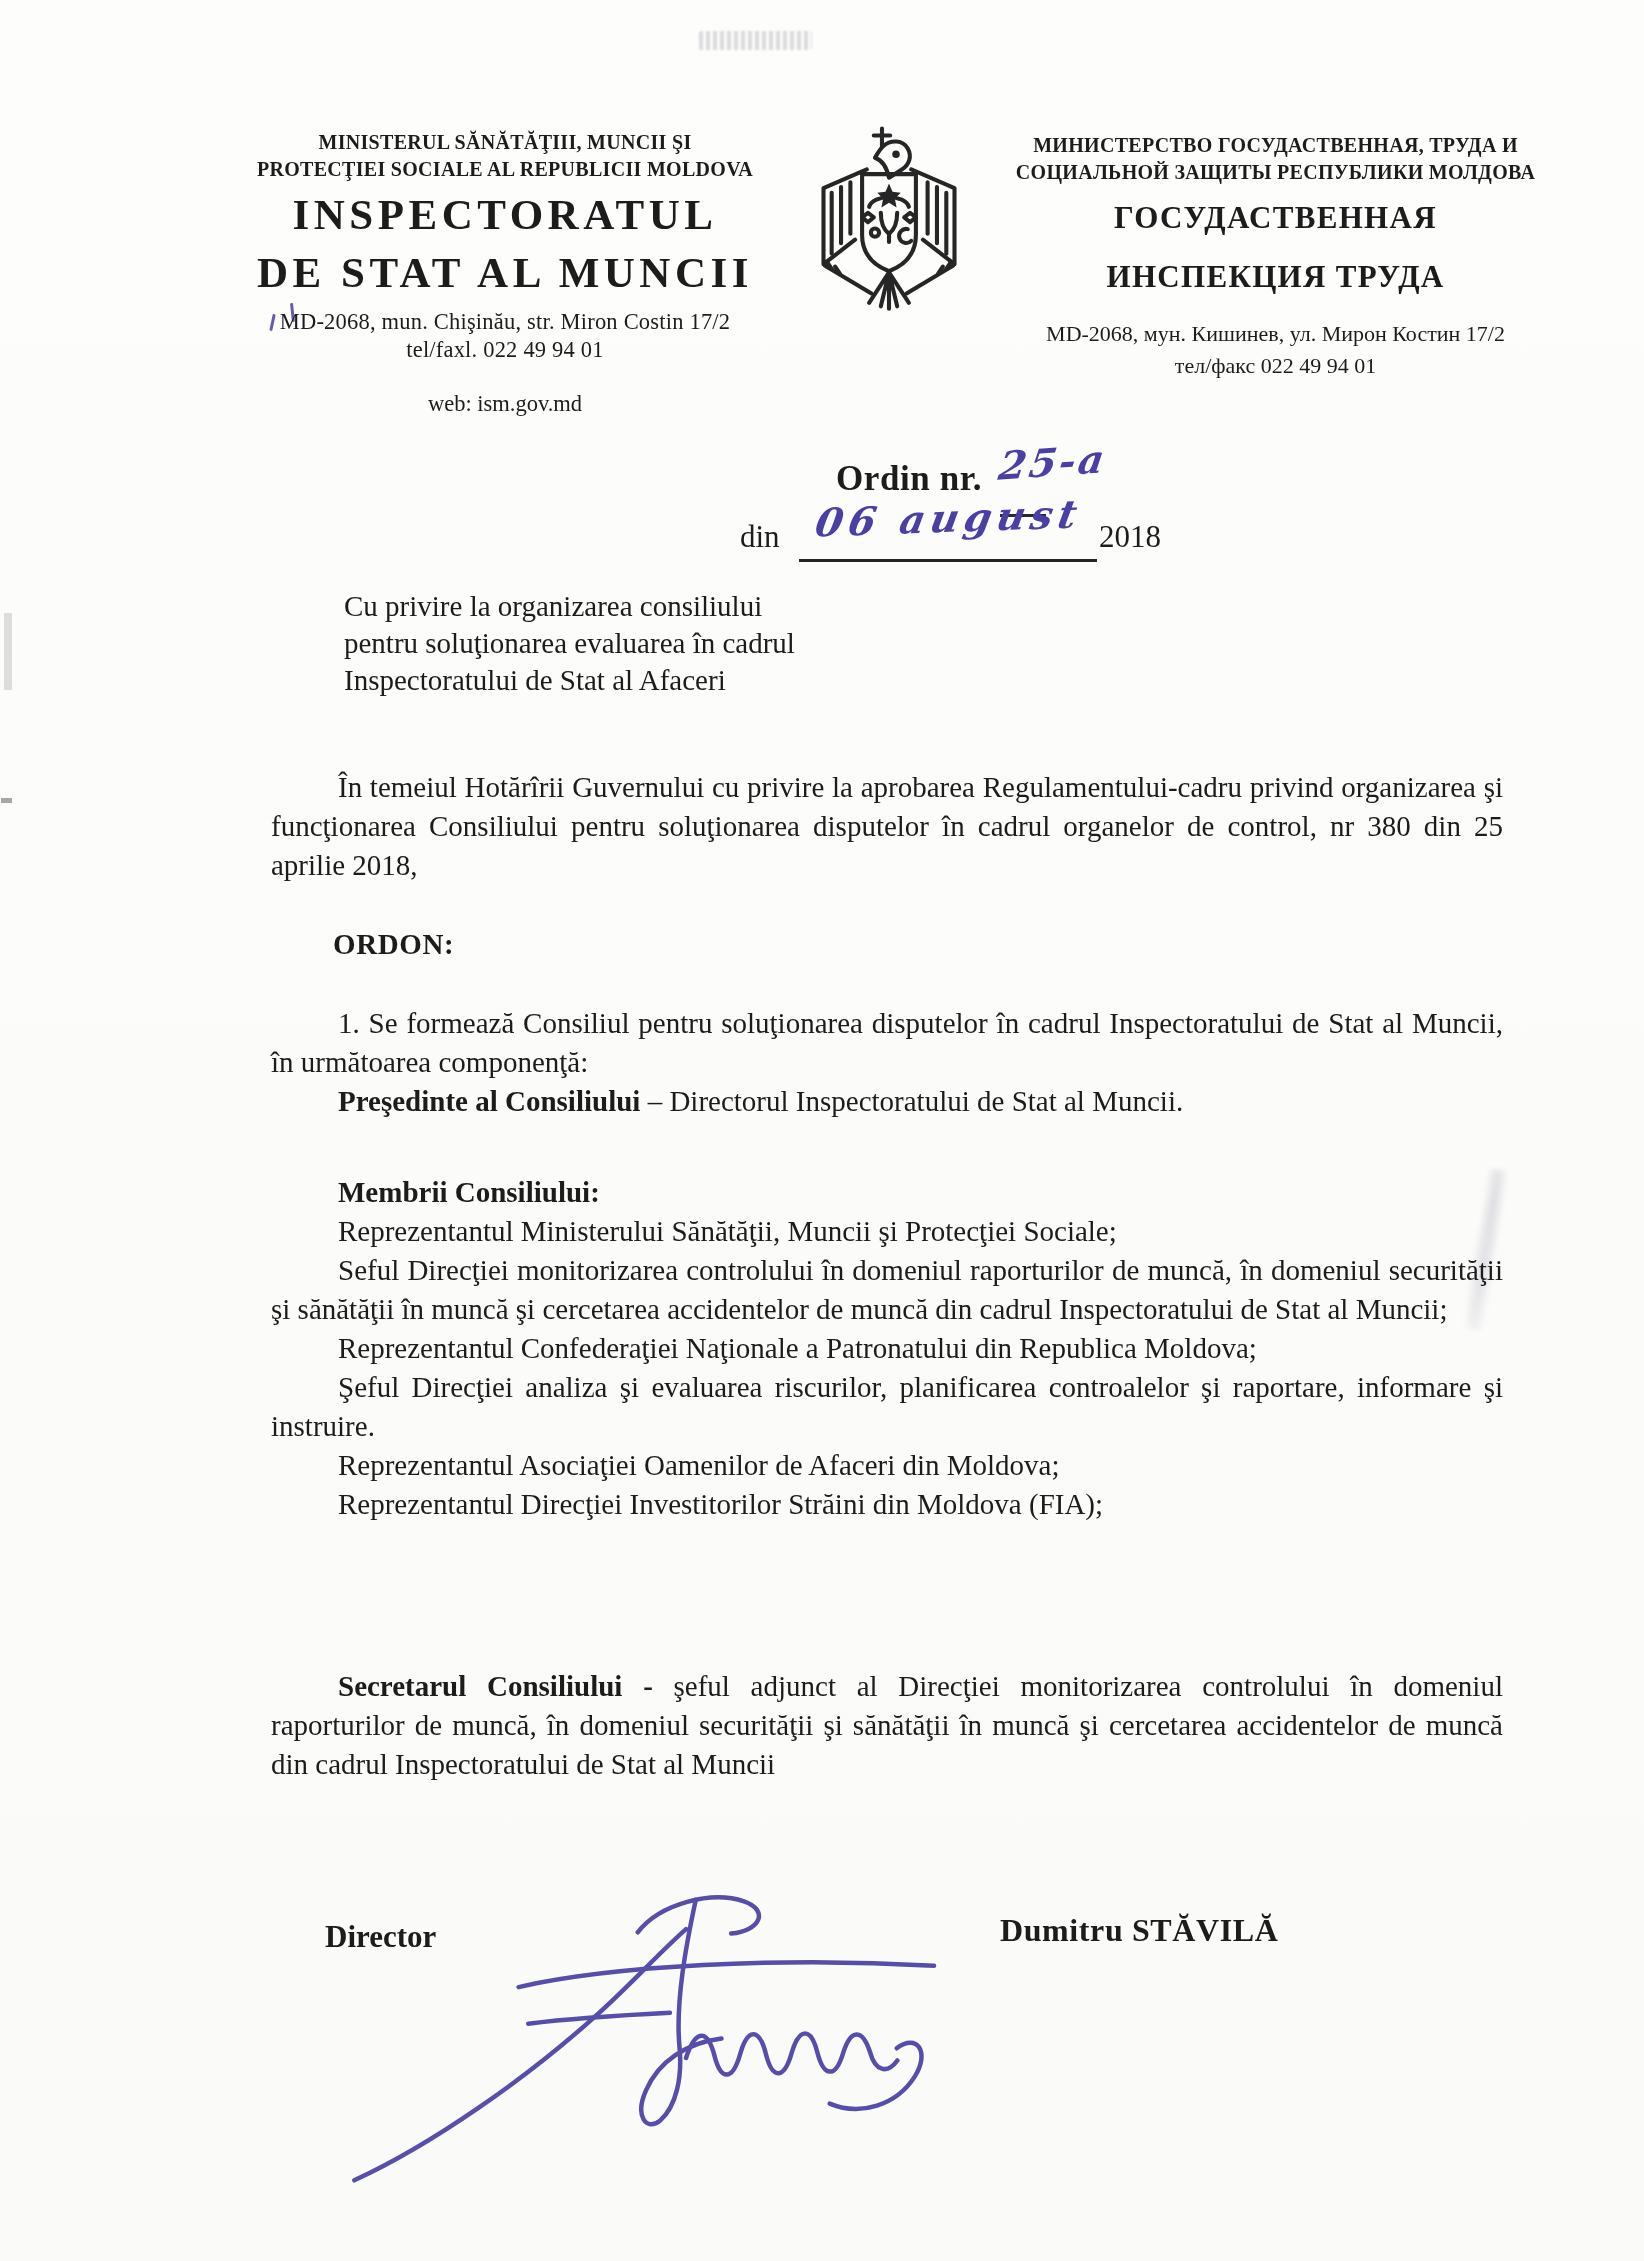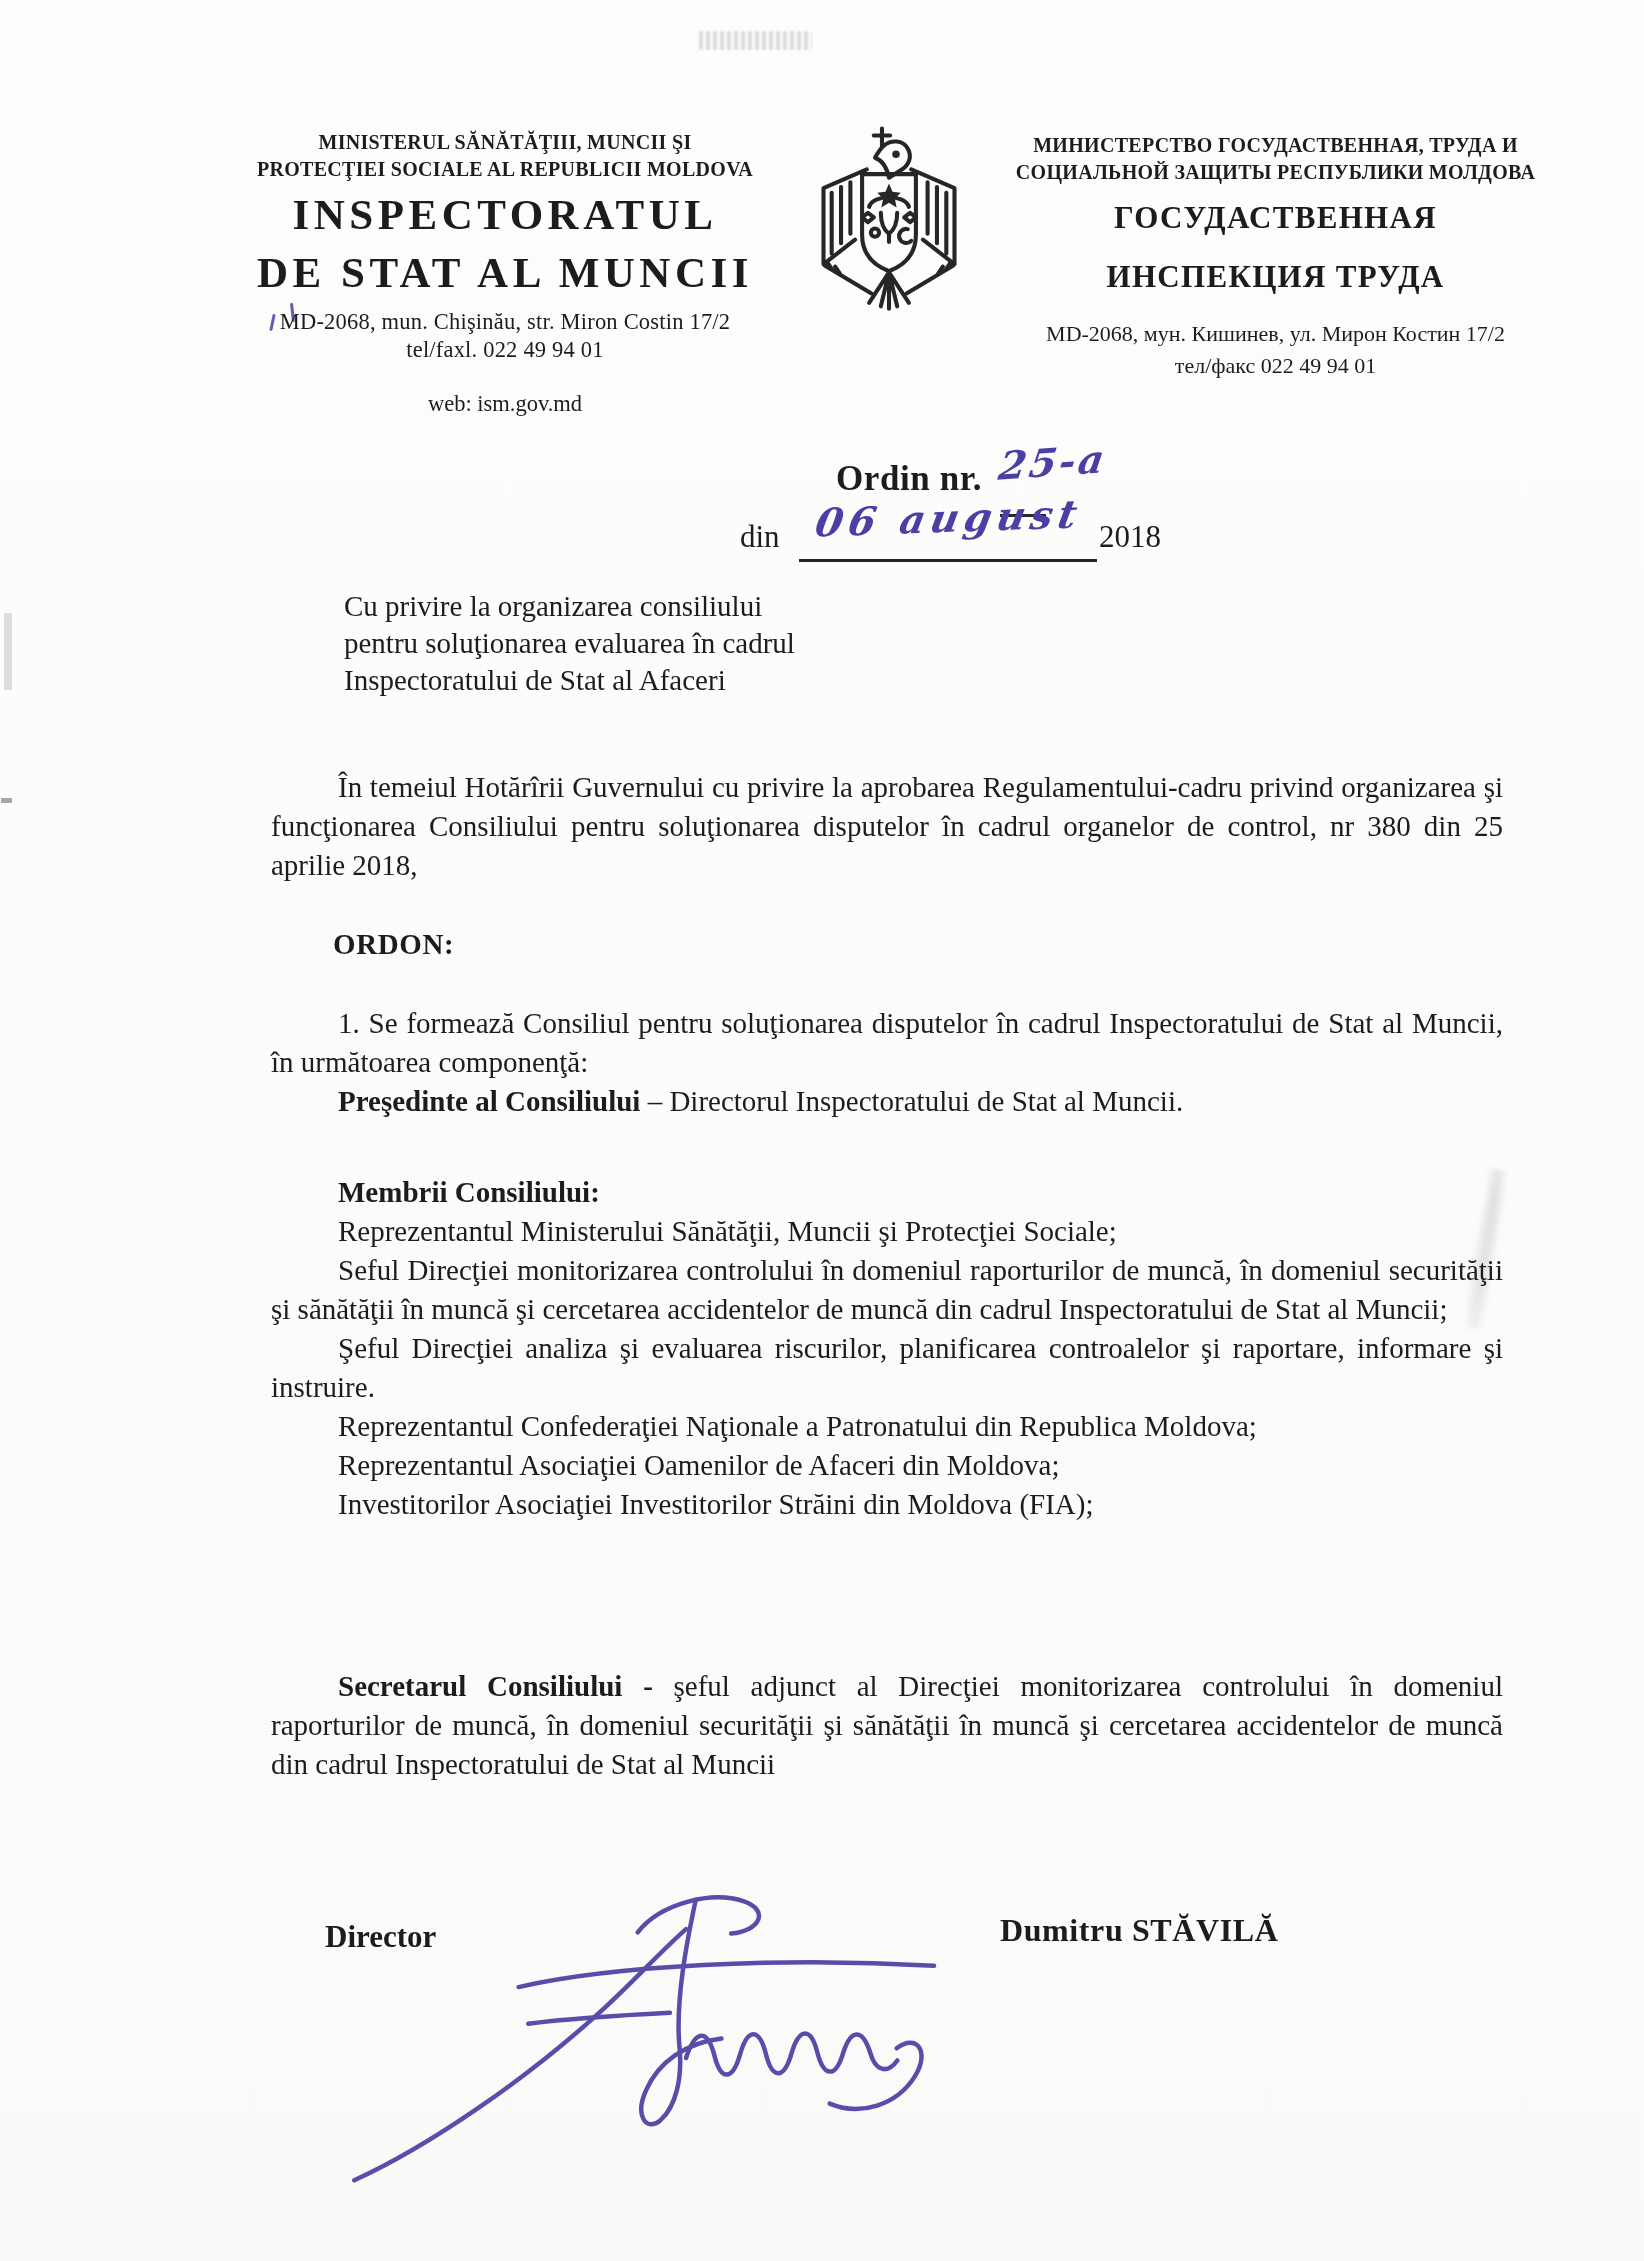--- a/index.html
+++ b/index.html
@@ -148,24 +148,24 @@
   </div>
 
   <div class="body-text">
     <p class="para">În temeiul Hotărîrii Guvernului cu privire la aprobarea Regulamentului-cadru privind organizarea şi funcţionarea Consiliului pentru soluţionarea disputelor în cadrul organelor de control, nr 380 din 25 aprilie 2018,</p>
     <p class="para ordon mt-ordon">ORDON:</p>
     <p class="para mt-item">1. Se formează Consiliul pentru soluţionarea disputelor în cadrul Inspectoratului de Stat al Muncii, în următoarea componenţă:</p>
     <p class="para"><span class="b">Preşedinte al Consiliului</span><span> – Directorul Inspectoratului de Stat al Muncii.</span></p>
     <p class="para b mt-members">Membrii Consiliului:</p>
     <p class="para">Reprezentantul Ministerului Sănătăţii, Muncii şi Protecţiei Sociale;</p>
     <p class="para">Seful Direcţiei monitorizarea controlului în domeniul raporturilor de muncă, în domeniul securităţii şi sănătăţii în muncă şi cercetarea accidentelor de muncă din cadrul Inspectoratului de Stat al Muncii;</p>
+    <p class="para">Reprezentantul Confederaţiei Naţionale a Patronatului din Republica Moldova;</p>
     <p class="para">Şeful Direcţiei analiza şi evaluarea riscurilor, planificarea controalelor şi raportare, informare şi instruire.</p>
-    <p class="para">Reprezentantul Confederaţiei Naţionale a Patronatului din Republica Moldova;</p>
     <p class="para">Reprezentantul Asociaţiei Oamenilor de Afaceri din Moldova;</p>
-    <p class="para">Investitorilor Asociaţiei Investitorilor Străini din Moldova (FIA);</p>
+    <p class="para">Reprezentantul Direcţiei Investitorilor Străini din Moldova (FIA);</p>
     <p class="para mt-secretary"><span class="b">Secretarul Consiliului -</span><span> şeful adjunct al Direcţiei monitorizarea controlului în domeniul raporturilor de muncă, în domeniul securităţii şi sănătăţii în muncă şi cercetarea accidentelor de muncă din cadrul Inspectoratului de Stat al Muncii</span></p>
   </div>
 
   <div class="sig-role">Director</div>
   <svg class="sig-svg" viewBox="0 0 1020 520">
     <g fill="none" stroke="#4a3fa5" stroke-width="7" stroke-linecap="round" stroke-linejoin="round" opacity="0.92">
 
       <path d="M30,505 C150,450 300,345 410,245 C460,200 505,150 545,115"></path>
 
       <path d="M470,120 C505,75 585,55 635,72 C675,86 660,118 615,122"></path>

